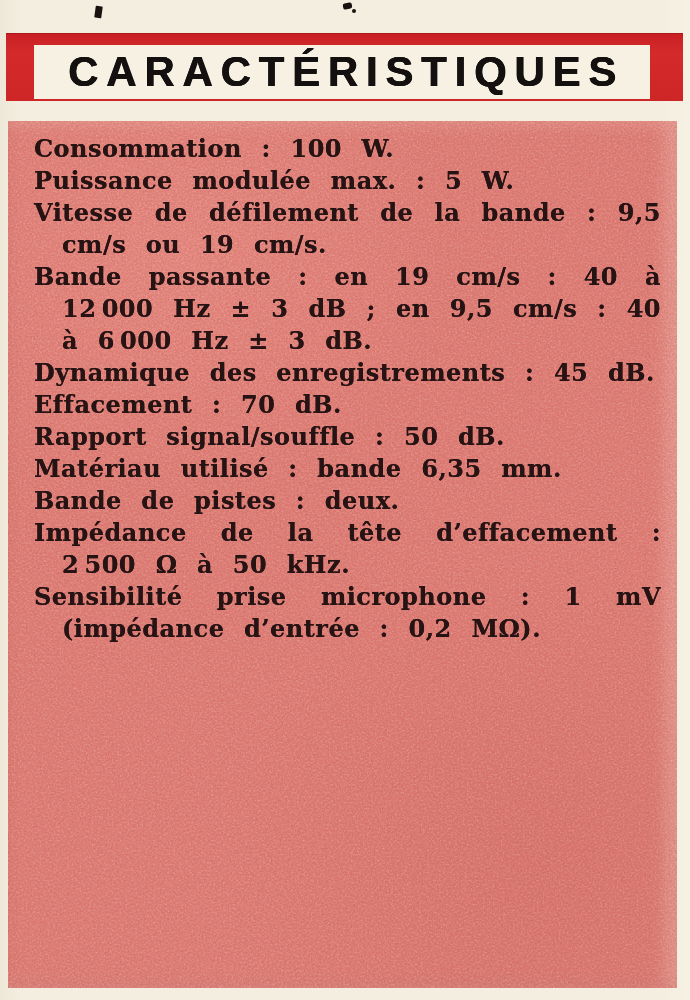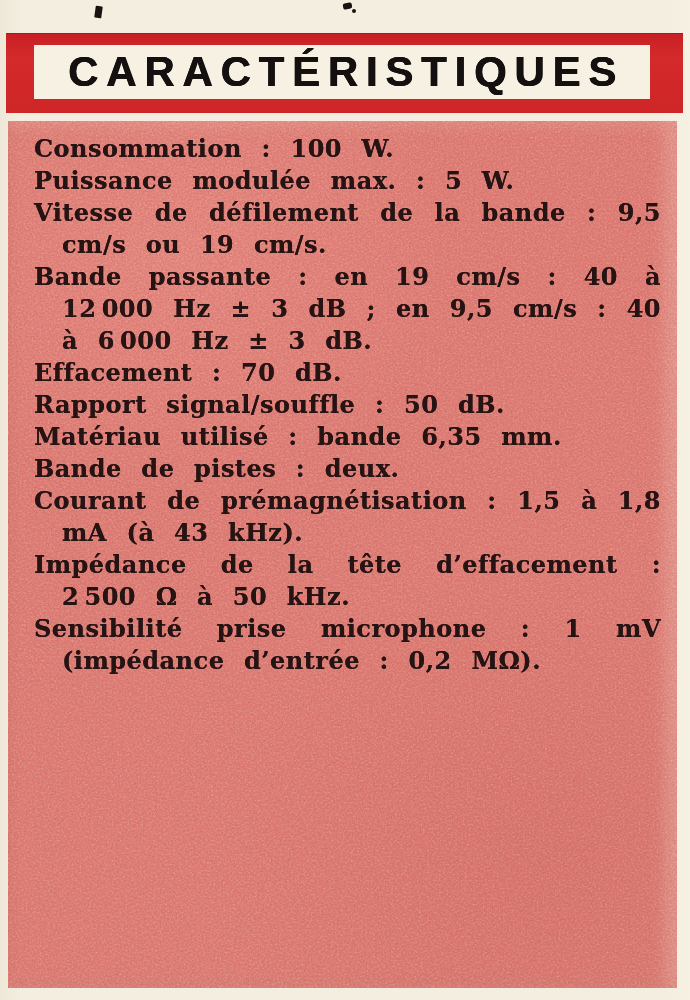--- a/index.html
+++ b/index.html
@@ -15,21 +15,21 @@
     background:linear-gradient(90deg,#efe8d8 0,#f3eee0 3%,#f3eee0 96%,#f7f1e4 100%);
   }
   
   .speck{position:absolute;background:#1a1210;display:block;}
   .speck-1{left:95px;top:6px;width:7px;height:12px;transform:rotate(8deg);border-radius:1px;}
   .speck-2{left:343px;top:3px;width:9px;height:6px;transform:rotate(-12deg);border-radius:2px;}
   .speck-3{left:352px;top:9px;width:4px;height:4px;border-radius:50%;}
 
   
   .banner{
-    position:absolute;left:6px;right:7px;top:33px;height:80px;
+    position:absolute;left:6px;right:7px;top:33px;height:68px;
     background:linear-gradient(180deg,#c81f24 0,#d42a2b 30%,#ce2527 100%);
     box-shadow:0 1px 0 rgba(120,10,10,.35) inset;
   }
   .title-box{
     position:absolute;left:28px;right:33px;top:12px;height:54px;
     background:#f6f1e3;
     display:flex;align-items:center;justify-content:center;
   }
   .title-box h1{
     margin:0;
@@ -109,23 +109,23 @@
       </defs>
       <rect width="100%" height="100%" filter="url(#grainDark)"></rect>
       <rect width="100%" height="100%" filter="url(#grainLight)"></rect>
     </svg>
 
     <div class="specs">
       <p class="spec">Consommation : 100 W.</p>
       <p class="spec">Puissance modulée max. : 5 W.</p>
       <p class="spec">Vitesse de défilement de la bande : 9,5 cm/s ou 19 cm/s.</p>
       <p class="spec">Bande passante : en 19 cm/s : 40 à 12 000 Hz ± 3 dB ; en 9,5 cm/s : 40 à 6 000 Hz ± 3 dB.</p>
+      <p class="spec">Dynamique des enregistrements : 45 dB.</p>
       <p class="spec">Effacement : 70 dB.</p>
       <p class="spec">Rapport signal/souffle : 50 dB.</p>
       <p class="spec">Matériau utilisé : bande 6,35 mm.</p>
       <p class="spec">Bande de pistes : deux.</p>
-      <p class="spec">Courant de prémagnétisation : 1,5 à 1,8 mA (à 43 kHz).</p>
       <p class="spec">Impédance de la tête d’effacement : 2 500 Ω à 50 kHz.</p>
       <p class="spec">Sensibilité prise microphone : 1 mV (impédance d’entrée : 0,2 MΩ).</p>
     </div>
   </div>
 
 </div>
 
 </body></html>

